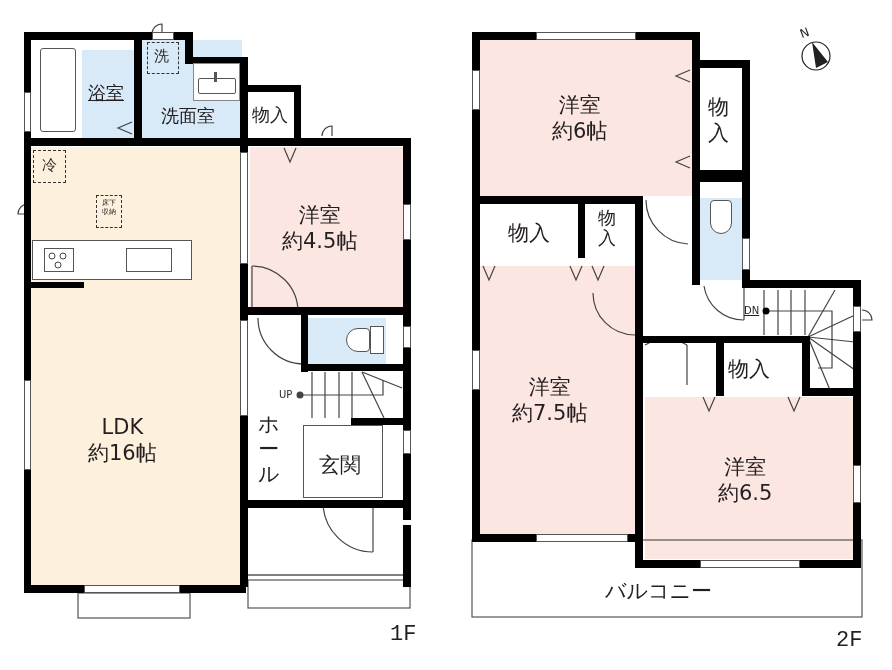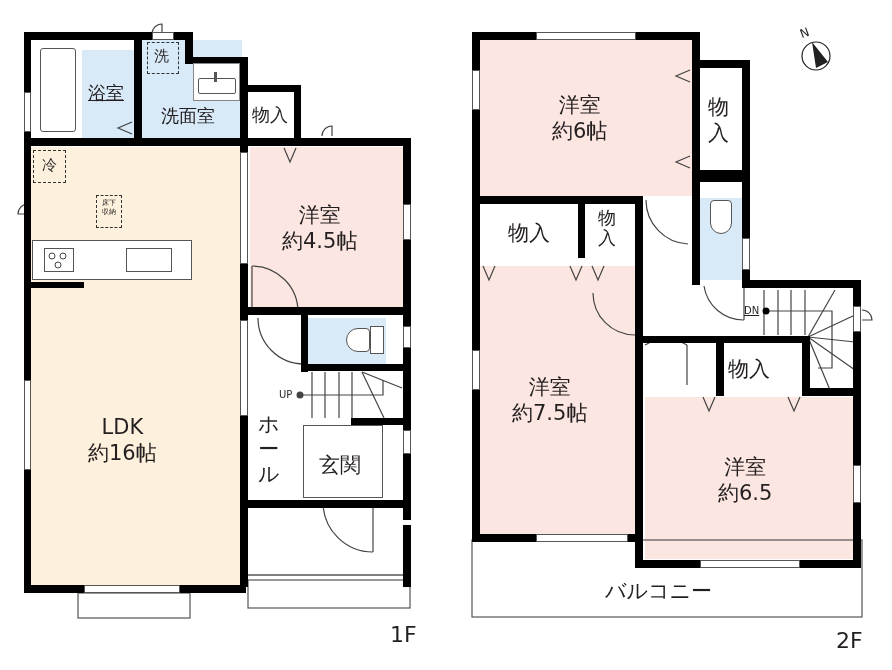--- a/index.html
+++ b/index.html
@@ -8,21 +8,21 @@
   .wall{position:absolute;background:#000;}
   .fill-ldk{background:#fdf0dc;}
   .fill-wash{background:#d8e9f7;}
   .fill-room{background:#fce6e1;}
   .fill-white{background:#fff;}
   .thin{position:absolute;border:1.5px solid #555;box-sizing:border-box;background:#fff;}
   .win{position:absolute;background:#fff;border:1.5px solid #555;box-sizing:border-box;}
   .lbl{position:absolute;text-align:center;font-size:21px;line-height:26px;white-space:nowrap;}
   .lbl-s{position:absolute;text-align:center;font-size:18px;line-height:22px;white-space:nowrap;}
   .dash{position:absolute;border:1.5px dashed #333;box-sizing:border-box;}
-  .floor-tag{position:absolute;font-size:22px;}
+  .floor-tag{position:absolute;font-size:22px;font-family:Liberation Mono, monospace;}
   .small{position:absolute;font-size:10px;}
   svg{position:absolute;overflow:visible;}
 </style>
 </head>
 <body>
 
 <div>
 
   <div class="abs fill-white" style="left:30px;top:38px;width:60px;height:100px;"></div>
   <div class="thin" style="left:40px;top:48px;width:36px;height:84px;border-radius:3px;"></div>

